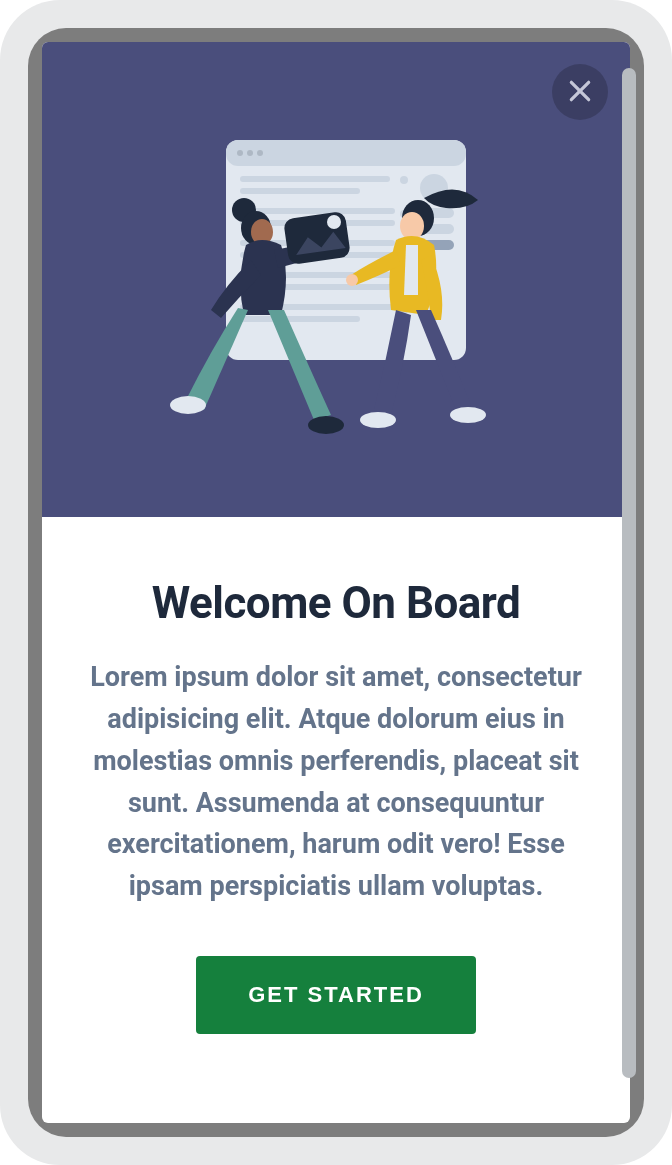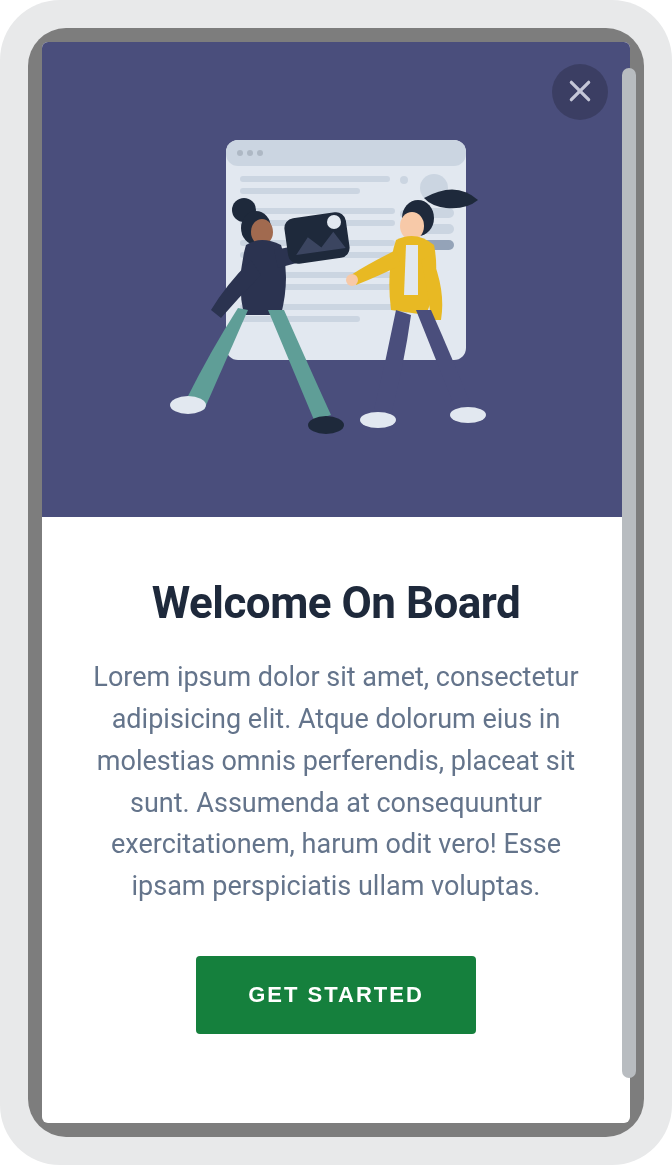--- a/index.html
+++ b/index.html
@@ -85,21 +85,21 @@
       font-weight: 700;
       color: #1e293b;
       margin-bottom: 28px;
       letter-spacing: -0.5px;
     }
     .body-text {
       font-size: 27px;
       line-height: 1.55;
       color: #64748b;
       margin-bottom: 48px;
-      font-weight: 400;
+      font-weight: 700;
     }
     .cta-button {
       background: #15803d;
       color: #fff;
       border: none;
       padding: 26px 52px;
       font-size: 22px;
       font-weight: 700;
       letter-spacing: 2px;
       cursor: pointer;

